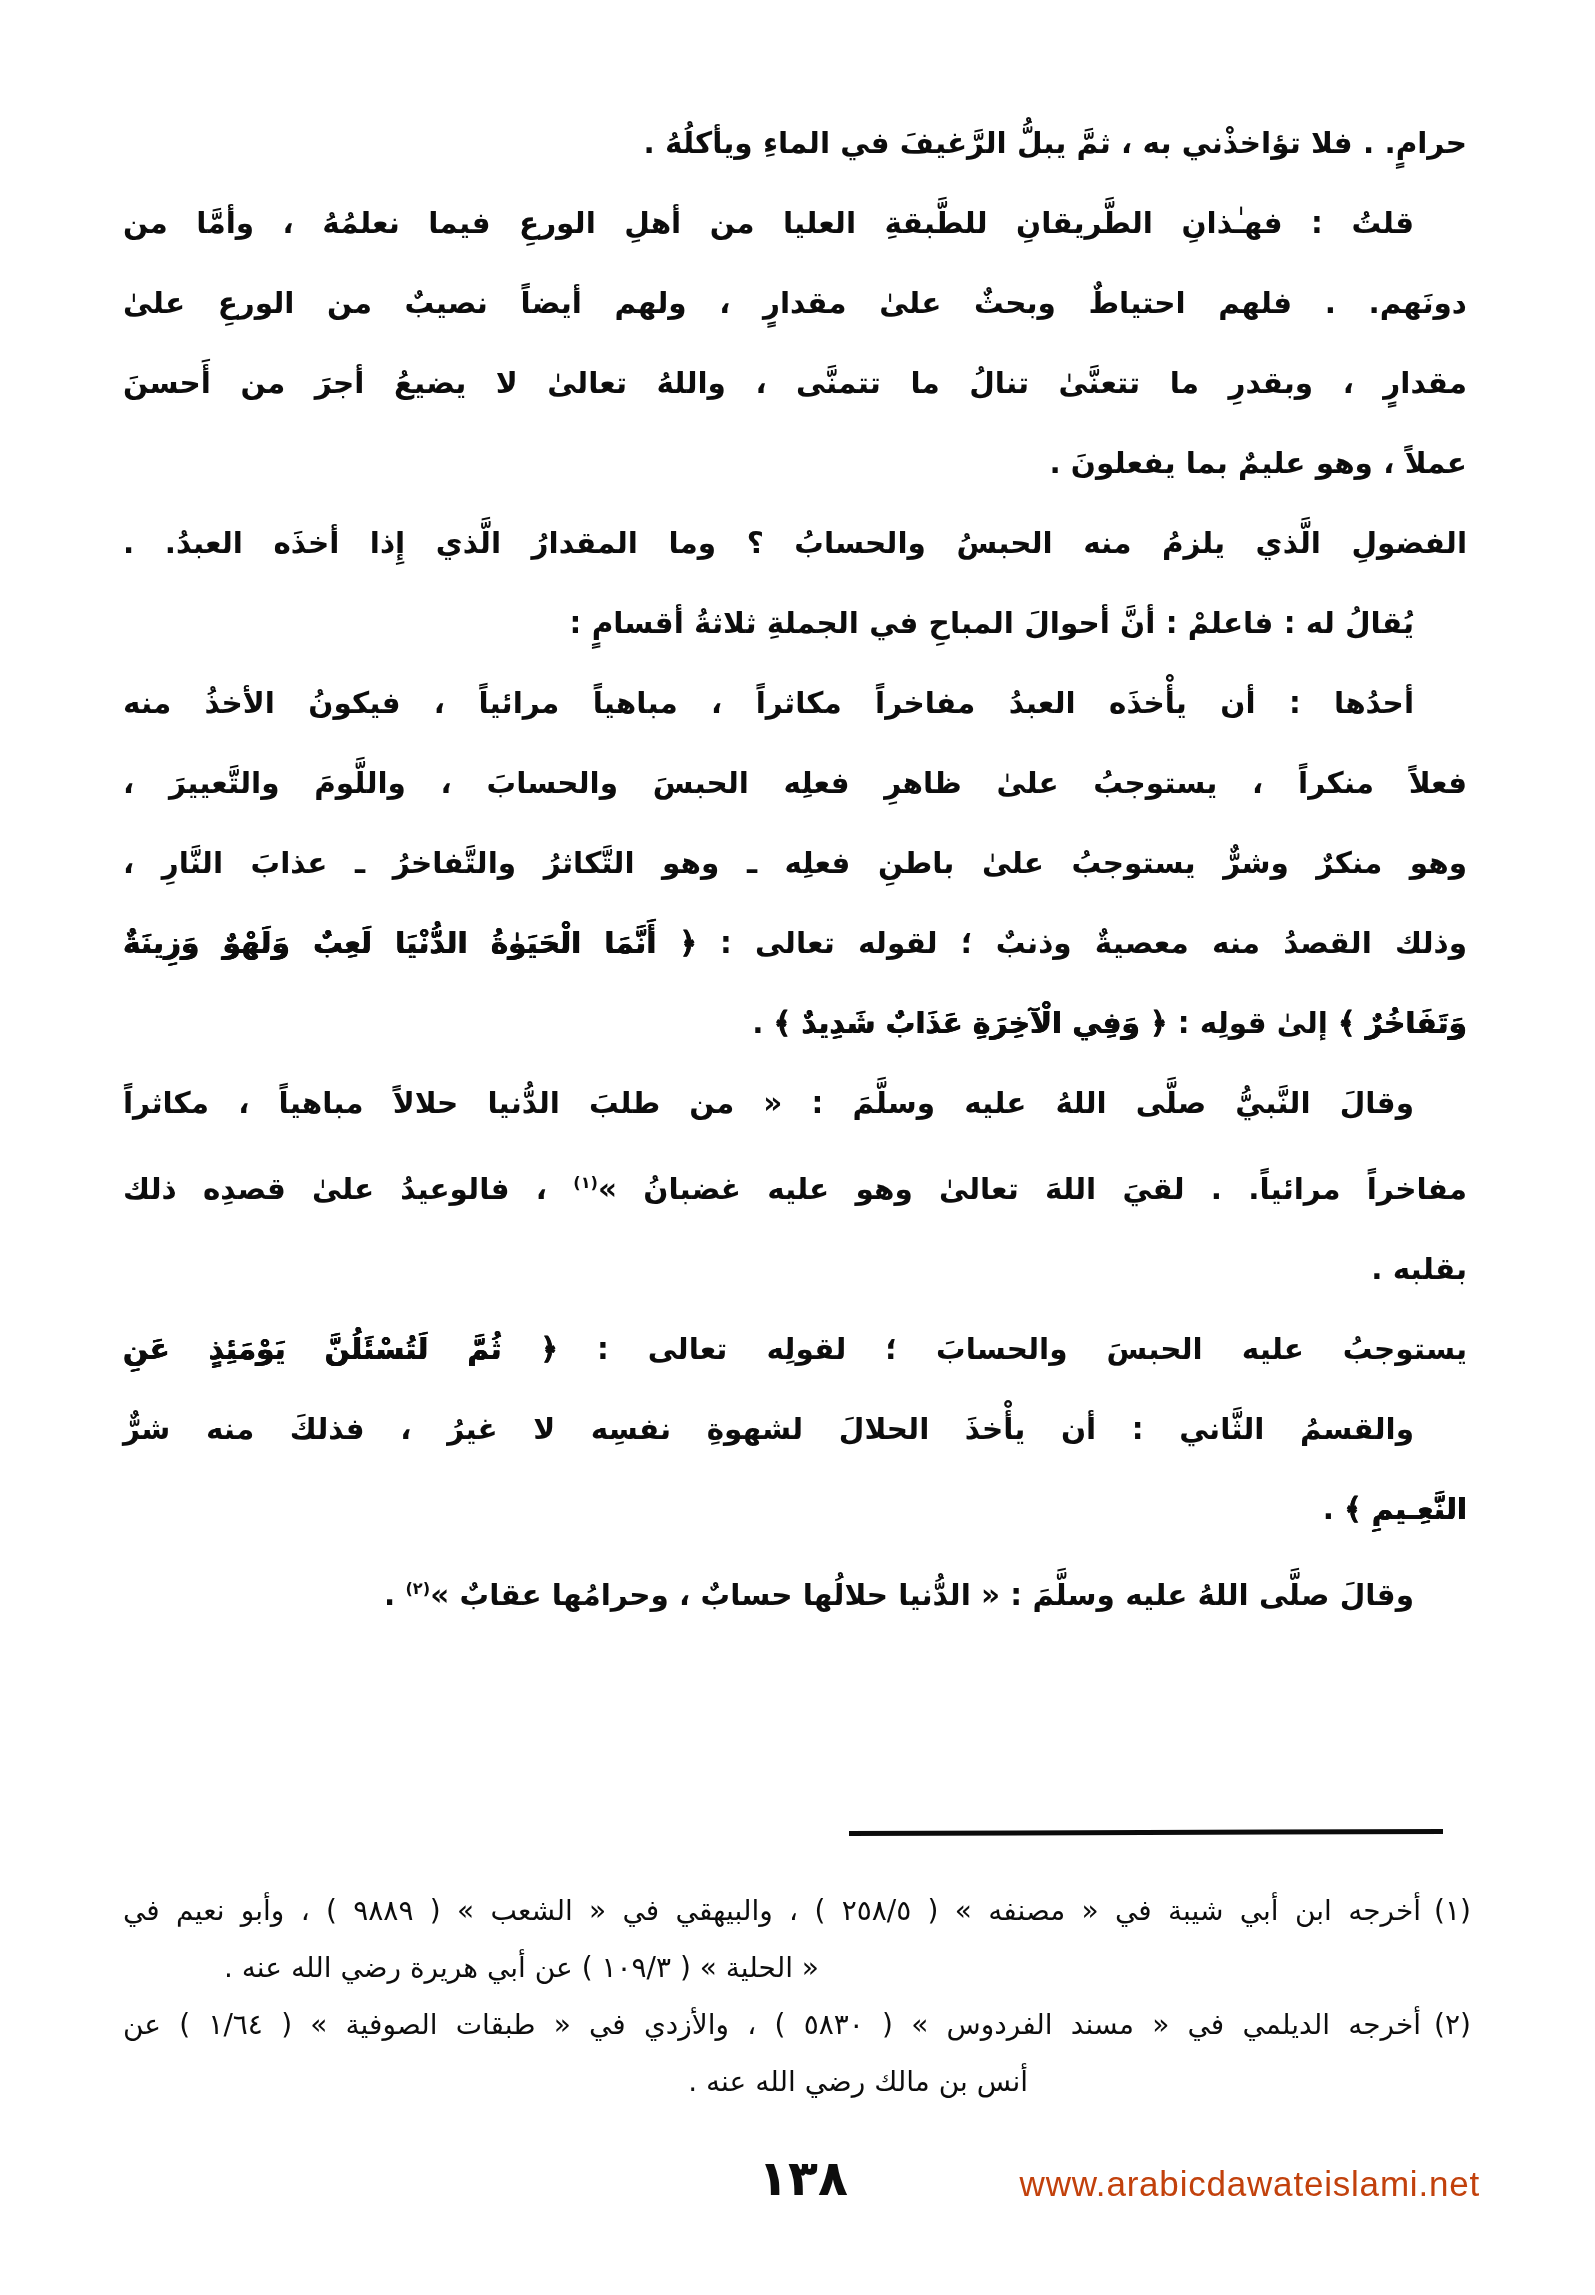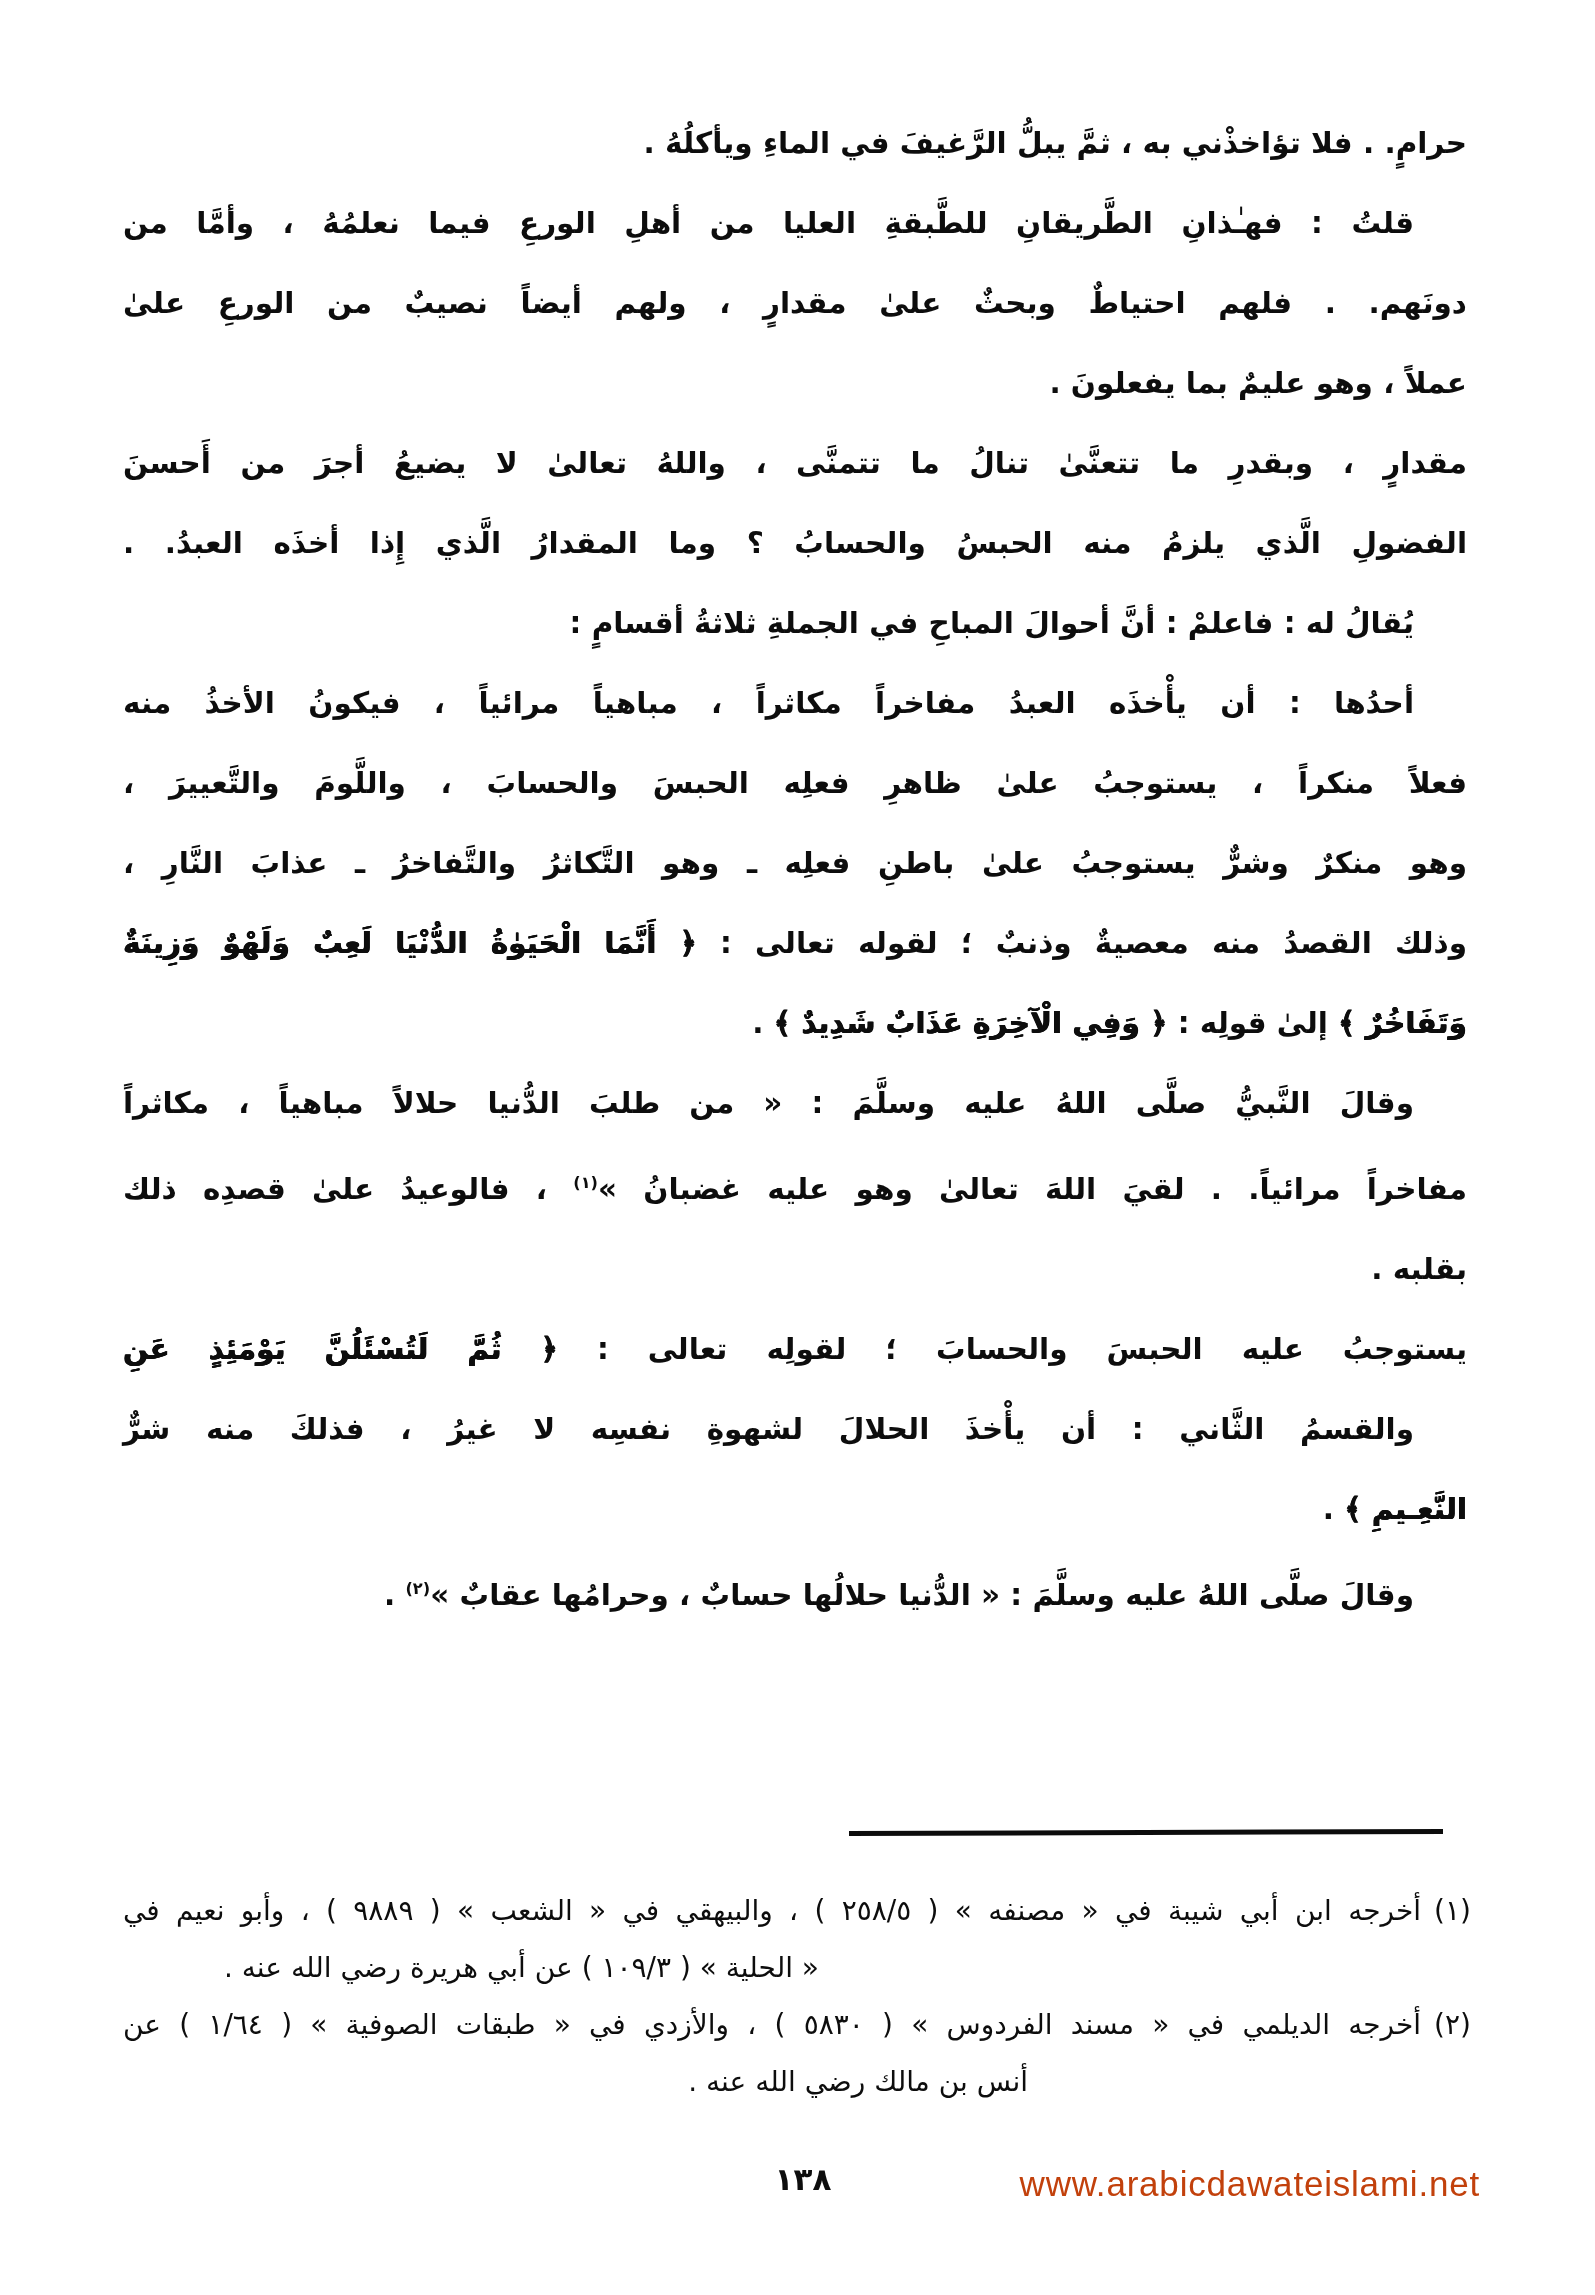--- a/index.html
+++ b/index.html
@@ -68,21 +68,21 @@
   }
   .fn-line.cont-1 { text-align: right; padding-right: 652px; }
   .fn-line.cont-2 { text-align: right; padding-right: 443px; }
   .fn-marker { margin-left: 13px; }
   .page-number {
     position: absolute;
     top: 2146px;
     left: 721px;
     width: 164px;
     text-align: center;
-    font-size: 31px;
+    font-size: 49px;
     font-weight: bold;
     line-height: 66px;
   }
   .watermark {
     position: absolute;
     top: 2164px;
     right: 115px;
     direction: ltr;
     font-family: "Liberation Sans", sans-serif;
     font-size: 35px;
@@ -96,22 +96,22 @@
 
 <div class="page">
 
   <div class="body-text">
       <div class="para">
         <div class="line last"><span class="seg">حرامٍ. . فلا تؤاخذْني به ، ثمَّ يبلُّ الرَّغيفَ في الماءِ ويأكلُهُ .</span></div>
       </div>
       <div class="para">
         <div class="line first"><span class="seg">قلتُ : فهـٰذانِ الطَّريقانِ للطَّبقةِ العليا من أهلِ الورعِ فيما نعلمُهُ ، وأمَّا من</span></div>
         <div class="line"><span class="seg">دونَهم. . فلهم احتياطٌ وبحثٌ علىٰ مقدارٍ ، ولهم أيضاً نصيبٌ من الورعِ علىٰ</span></div>
+        <div class="line"><span class="seg">مقدارٍ ، وبقدرِ ما تتعنَّىٰ تنالُ ما تتمنَّى ، واللهُ تعالىٰ لا يضيعُ أجرَ من أَحسنَ</span></div>
         <div class="line last"><span class="seg">عملاً ، وهو عليمٌ بما يفعلونَ .</span></div>
-        <div class="line"><span class="seg">مقدارٍ ، وبقدرِ ما تتعنَّىٰ تنالُ ما تتمنَّى ، واللهُ تعالىٰ لا يضيعُ أجرَ من أَحسنَ</span></div>
       </div>
       <div class="para">
         <div class="line"><span class="seg">الفضولِ الَّذي يلزمُ منه الحبسُ والحسابُ ؟ وما المقدارُ الَّذي إِذا أخذَه العبدُ. .</span></div>
       </div>
       <div class="para">
         <div class="line first last"><span class="seg">يُقالُ له : فاعلمْ : أنَّ أحوالَ المباحِ في الجملةِ ثلاثةُ أقسامٍ :</span></div>
       </div>
       <div class="para">
         <div class="line first"><span class="seg">أحدُها : أن يأْخذَه العبدُ مفاخراً مكاثراً ، مباهياً مرائياً ، فيكونُ الأخذُ منه</span></div>
         <div class="line"><span class="seg">فعلاً منكراً ، يستوجبُ علىٰ ظاهرِ فعلِه الحبسَ والحسابَ ، واللَّومَ والتَّعييرَ ،</span></div>

